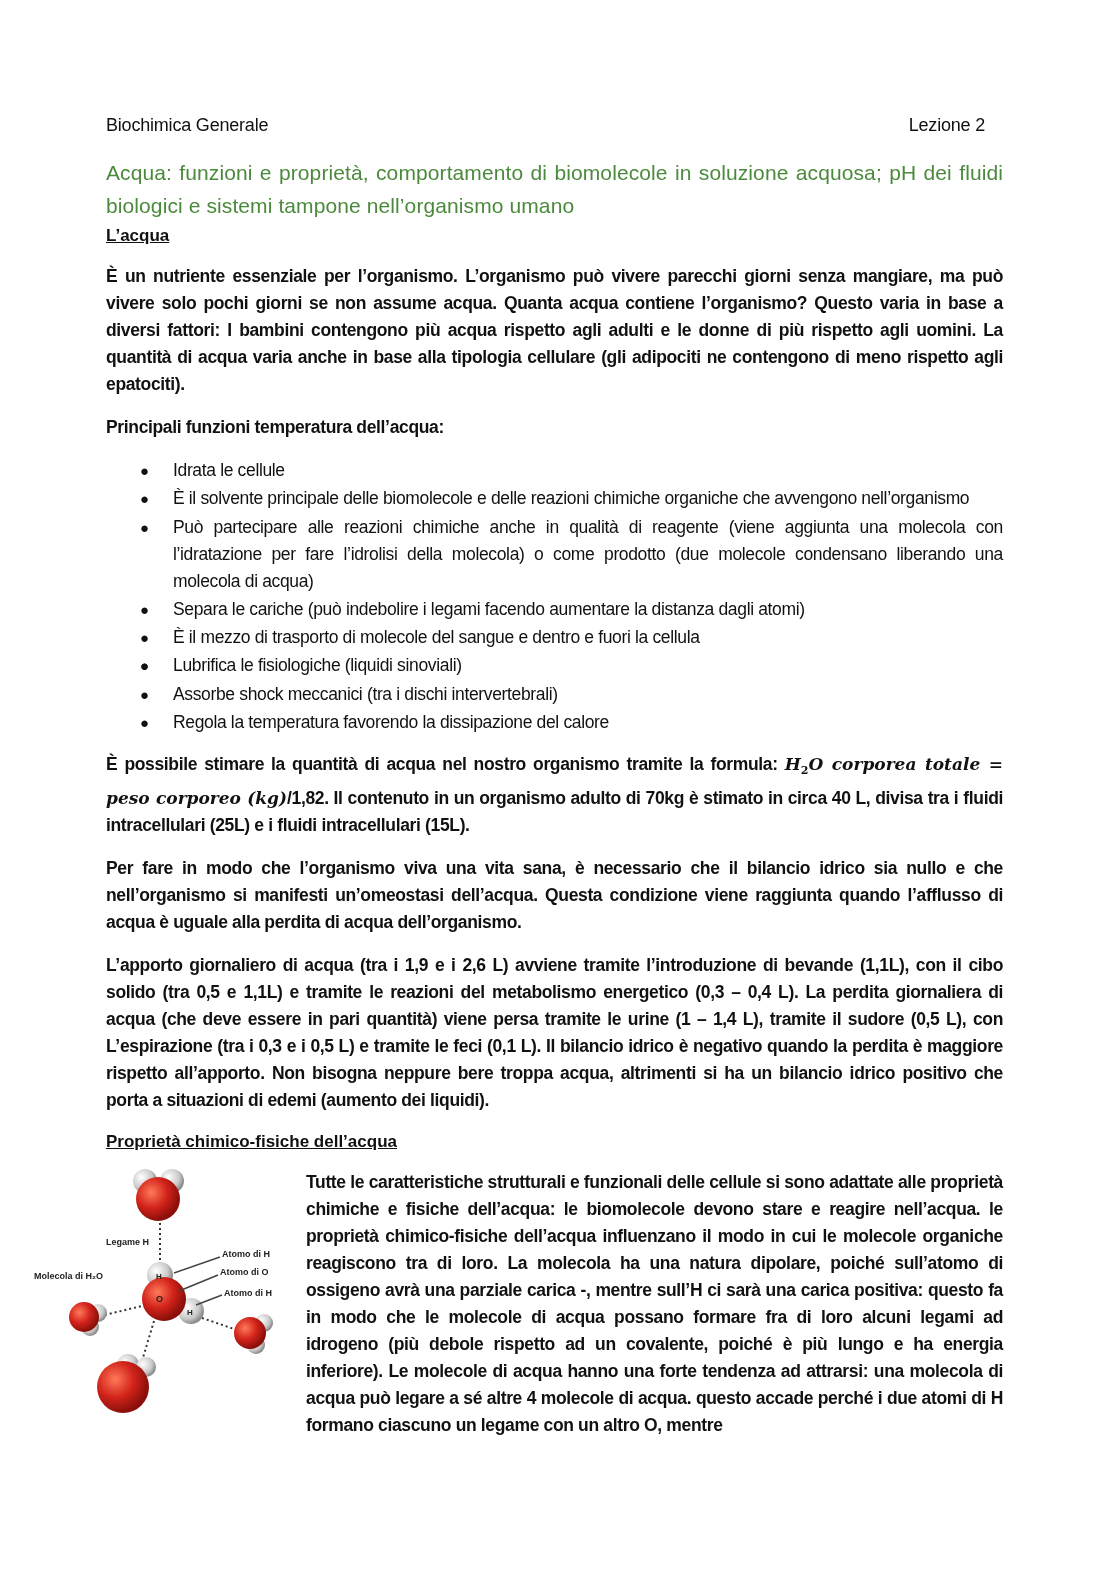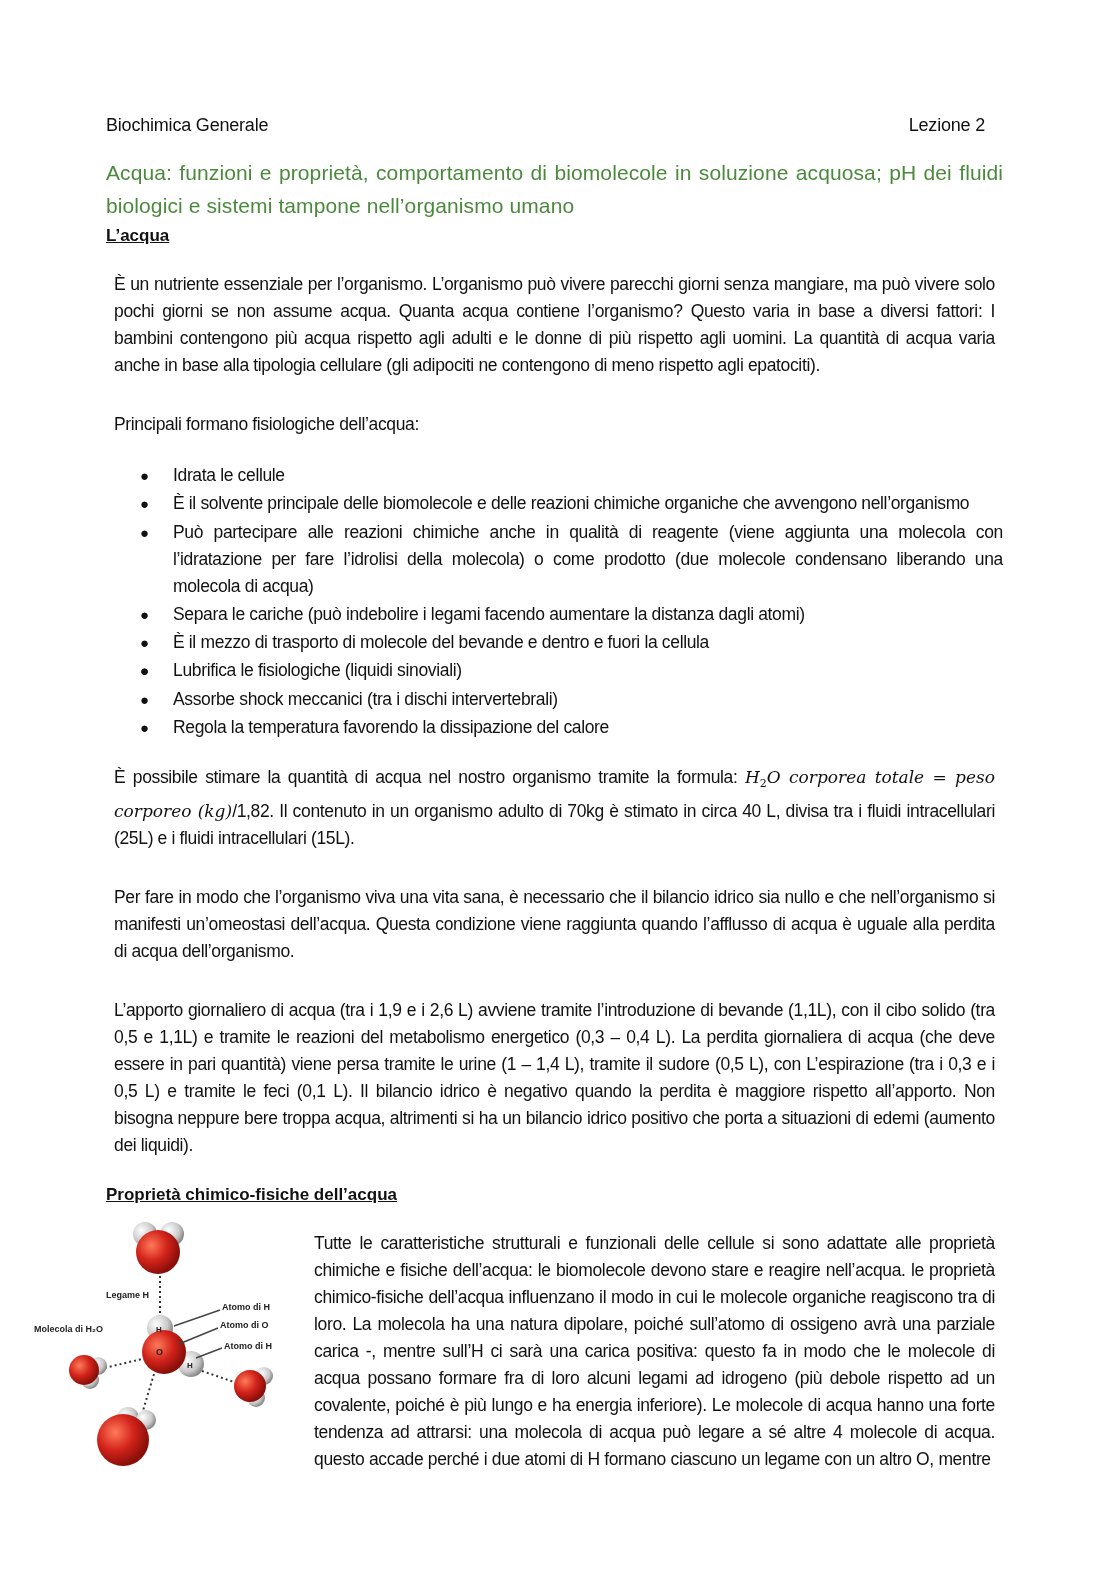--- a/index.html
+++ b/index.html
@@ -5,21 +5,21 @@
   html, body { margin: 0; padding: 0; background: #ffffff; }
   body { width: 1116px; height: 1579px; position: relative; overflow: hidden;
          font-family: "Liberation Sans", "DejaVu Sans", sans-serif; color: #111; }
   .page { position: absolute; left: 0; top: 0; width: 1116px; height: 1579px; }
   .header { position: absolute; left: 106px; right: 131px; top: 67px; height: 24px;
             display: flex; justify-content: space-between; font-size: 18px; letter-spacing: -0.2px; margin-top: 48px; }
   .content { position: absolute; left: 106px; width: 897px; top: 156px; }
   .title { color: #4b8a3c; font-size: 21px; line-height: 33px; text-align: justify;
            text-align-last: left; font-weight: normal; margin: 0; letter-spacing: 0.1px; }
   .subhead { font-size: 17px; text-decoration: underline; line-height: 27px; margin: 0; }
-  p { font-size: 17.5px; line-height: 27px; margin: 8px; text-align: justify; letter-spacing: -0.35px; }
+  p { font-size: 17.5px; line-height: 27px; margin: 0; text-align: justify; letter-spacing: -0.35px; font-weight: bold; }
   .gap { height: 15px; }
   ul.bullets { list-style: none; margin: 0; padding: 0; }
   ul.bullets li { position: relative; padding-left: 67px; font-size: 17.5px; line-height: 27px;
                   text-align: justify; letter-spacing: -0.35px; margin-bottom: 1.3px; }
   ul.bullets li .bullet { position: absolute; left: 34px; top: 0; font-size: 15px; }
   .formula { font-family: "DejaVu Serif", "Liberation Serif", serif; font-style: italic; font-size: 17px; letter-spacing: 0; }
   .formula sub { font-size: 11px; font-style: normal; }
   .figure-row { display: flex; align-items: flex-start; margin-top: 14px; }
   .figure { width: 200px; flex: 0 0 200px; margin-left: -82px; margin-right: 82px; height: 240px; position: relative; }
   .figure svg { position: absolute; left: 0; top: 0; }
@@ -36,29 +36,29 @@
   </div>
 
   <div class="content">
     <h1 class="title">Acqua: funzioni e proprietà, comportamento di biomolecole in soluzione acquosa; pH dei fluidi biologici e sistemi tampone nell’organismo umano</h1>
     <h2 class="subhead">L’acqua</h2>
     <div class="gap" style="height:14px"></div>
 
     <p>È un nutriente essenziale per l’organismo. L’organismo può vivere parecchi giorni senza mangiare, ma può vivere solo pochi giorni se non assume acqua. Quanta acqua contiene l’organismo? Questo varia in base a diversi fattori: I bambini contengono più acqua rispetto agli adulti e le donne di più rispetto agli uomini. La quantità di acqua varia anche in base alla tipologia cellulare (gli adipociti ne contengono di meno rispetto agli epatociti).</p>
     <div class="gap" style="height:16px"></div>
 
-    <p>Principali formano fisiologiche dell’acqua:</p>
+    <p>Principali funzioni temperatura dell’acqua:</p>
     <div class="gap" style="height:16px"></div>
 
     <ul class="bullets">
       <li><span class="bullet">●</span><span>Idrata le cellule</span></li>
       <li><span class="bullet">●</span><span>È il solvente principale delle biomolecole e delle reazioni chimiche organiche che avvengono nell’organismo</span></li>
       <li><span class="bullet">●</span><span>Può partecipare alle reazioni chimiche anche in qualità di reagente (viene aggiunta una molecola con l’idratazione per fare l’idrolisi della molecola) o come prodotto (due molecole condensano liberando una molecola di acqua)</span></li>
       <li><span class="bullet">●</span><span>Separa le cariche (può indebolire i legami facendo aumentare la distanza dagli atomi)</span></li>
-      <li><span class="bullet">●</span><span>È il mezzo di trasporto di molecole del bevande e dentro e fuori la cellula</span></li>
+      <li><span class="bullet">●</span><span>È il mezzo di trasporto di molecole del sangue e dentro e fuori la cellula</span></li>
       <li><span class="bullet">●</span></li>
       <li><span class="bullet">●</span><span>Lubrifica le fisiologiche (liquidi sinoviali)</span></li>
       <li><span class="bullet">●</span><span>Assorbe shock meccanici (tra i dischi intervertebrali)</span></li>
       <li><span class="bullet">●</span><span>Regola la temperatura favorendo la dissipazione del calore</span></li>
     </ul>
     <div class="gap" style="height:14px"></div>
 
     <p><span>È possibile stimare la quantità di acqua nel nostro organismo tramite la formula: </span><span class="formula"><span>H</span><sub>2</sub><span>O corporea totale =</span> <span>peso corporeo (kg)</span></span><span>/1,82. Il contenuto in un organismo adulto di 70kg è stimato in circa 40 L, divisa tra i fluidi intracellulari (25L) e i fluidi intracellulari (15L).</span></p>
     <div class="gap" style="height:16px"></div>
 

